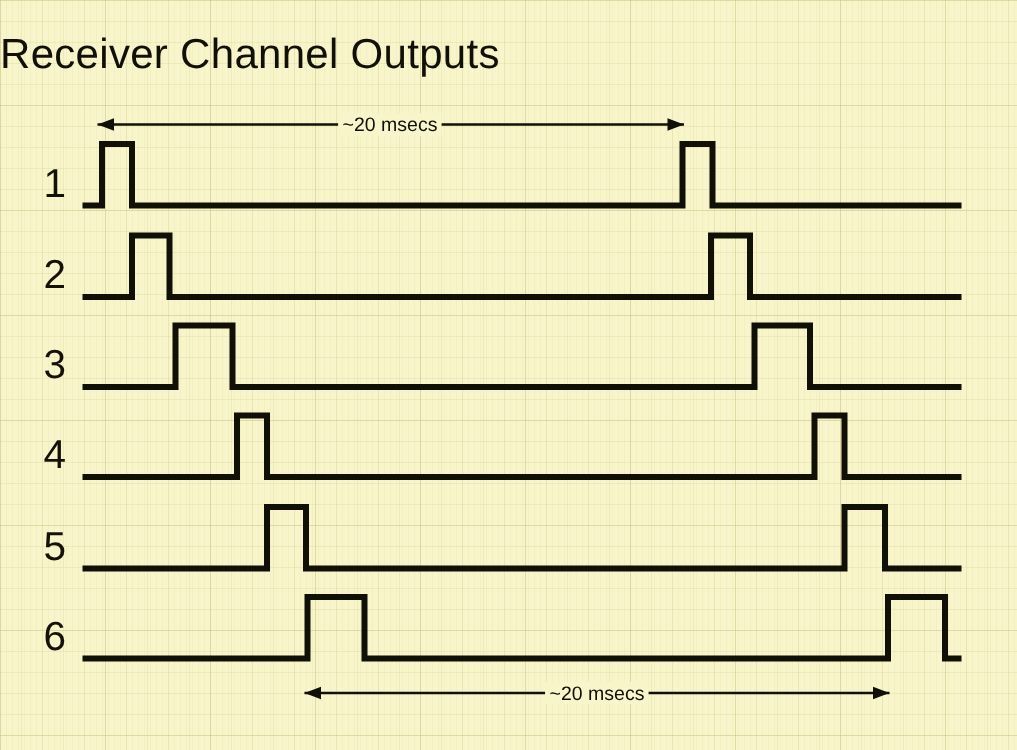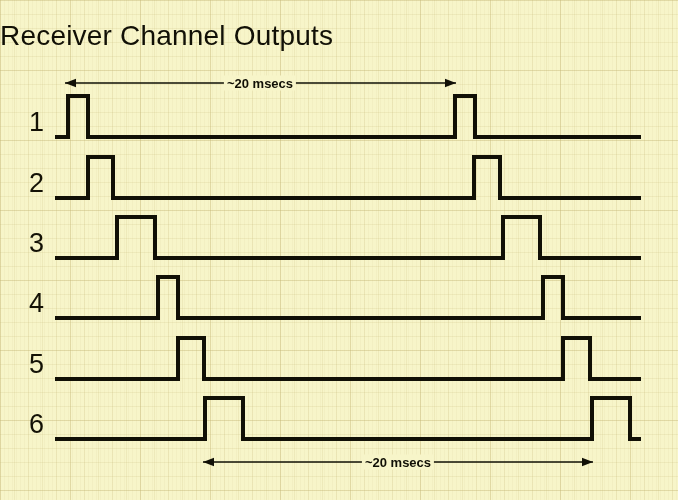--- a/index.html
+++ b/index.html
@@ -48,21 +48,21 @@
   .ch-label{
     position:absolute;
     font-size:27px;
     color:#141206;
     text-align:right;
     width:34px;
   }
   .dim-label{
     position:absolute;
     font-size:13px;
-    font-weight:bold;
+    font-weight:normal;
     color:#100f05;
     background:#f7f5c9;
     padding:0 3px;
     white-space:nowrap;
     transform:translate(-50%,-50%);
   }
   svg#wave{
     position:absolute;left:0;top:0;
     width:678px;height:500px;
     overflow:visible;

